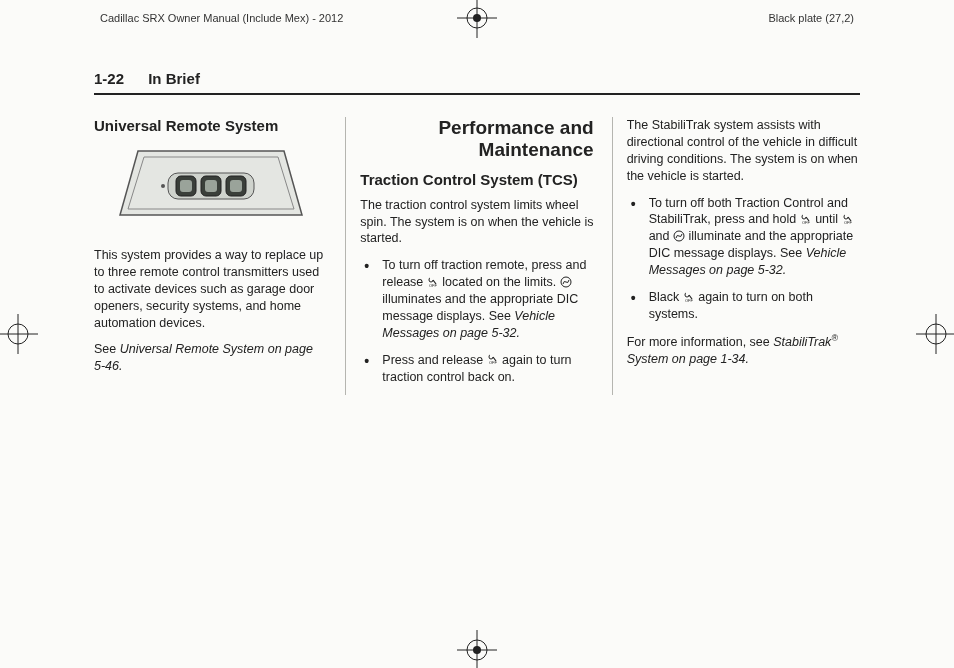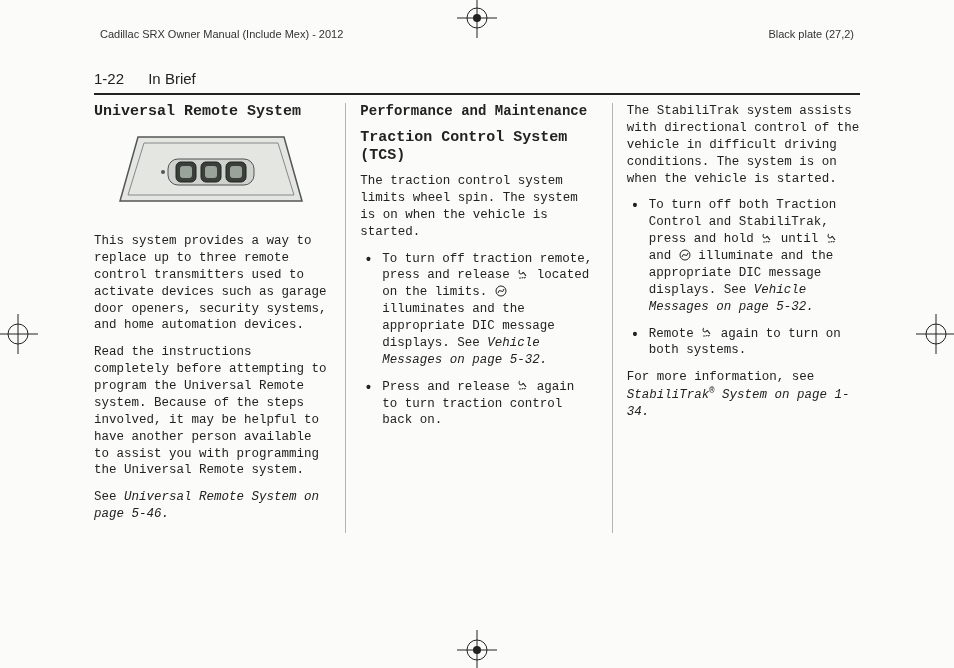--- a/index.html
+++ b/index.html
@@ -26,58 +26,57 @@
     position: absolute;
     top: 50%;
     transform: translateY(-50%);
     width: 40px; height: 40px;
     display: flex; align-items: center; justify-content: center;
   }
   .crop-left { left: -2px; }
   .crop-right { right: -2px; }
   .header {
     position: absolute;
-    top: 28px;
+    top: 12px;
     left: 0;
     width: 100%;
     display: flex;
     justify-content: space-between;
     padding: 0 100px;
     font-size: 11px;
     color: #333;
   }
   .page {
     position: absolute;
     top: 70px;
     left: 94px;
     right: 94px;
   }
   .page-head {
     border-bottom: 2px solid #222;
     padding-bottom: 6px;
-    margin-bottom: 8px;
-    font-weight: normal;
+    margin-bottom: 22px;
+    font-weight: bold;
     font-size: 15px;
   }
   .page-num { margin-right: 20px; }
   .cols {
     display: flex;
     gap: 4px;
-    font-family: Liberation Mono, monospace;
   }
   .col {
     flex: 1;
     padding: 0 14px;
     font-size: 12.5px;
     line-height: 1.35;
   }
   .col:first-child { padding-left: 0; }
   .col:last-child { padding-right: 0; }
   .col + .col { border-left: 1px solid #b5b5b0; }
-  h2.section { font-size: 14px; font-weight: bold; margin-bottom: 10px; line-height:1.15; }
+  h2.section { font-size: 19px; font-weight: bold; margin-bottom: 10px; line-height:1.15;text-align:right; }
   h3.sub { font-size: 15px; font-weight: bold; margin-bottom: 8px; line-height:1.2; }
   h3.sub.first { margin-top: 0; }
   p { margin-bottom: 10px; }
   ul { list-style: none; margin-bottom: 10px; }
   ul li { position: relative; padding-left: 22px; margin-bottom: 10px; }
   ul li::before {
     content: "•";
     position: absolute;
     left: 4px;
     top: 0;
@@ -159,21 +158,20 @@
           <circle cx="47" cy="41" r="2" fill="#555"></circle>
           <rect x="60" y="31" width="20" height="20" rx="5" fill="#3a3f3a" stroke="#222"></rect>
           <rect x="85" y="31" width="20" height="20" rx="5" fill="#3a3f3a" stroke="#222"></rect>
           <rect x="110" y="31" width="20" height="20" rx="5" fill="#3a3f3a" stroke="#222"></rect>
           <rect x="64" y="35" width="12" height="12" rx="3" fill="#9aa39a"></rect>
           <rect x="89" y="35" width="12" height="12" rx="3" fill="#9aa39a"></rect>
           <rect x="114" y="35" width="12" height="12" rx="3" fill="#9aa39a"></rect>
         </svg>
       </div>
       <p>This system provides a way to replace up to three remote control transmitters used to activate devices such as garage door openers, security systems, and home automation devices.</p>
-      <p>Read the instructions completely before attempting to program the Universal Remote system. Because of the steps involved, it may be helpful to have another person available to assist you with programming the Universal Remote system.</p>
       <p>
         <span>See </span><span class="italic">Universal Remote System on page 5-46.</span>
       </p>
     </div>
 
     <div class="col">
       <h2 class="section">Performance and Maintenance</h2>
       <h3 class="sub">Traction Control System (TCS)</h3>
       <p>The traction control system limits wheel spin. The system is on when the vehicle is started.</p>
       <ul>
@@ -208,21 +206,21 @@
               </svg></span><span> until </span><span class="glyph"><svg viewBox="0 0 12 12">
                 <path d="M3 2 Q2 2 2 4 Q2 6 4 6 Q6 6 6 4" fill="none" stroke="#222" stroke-width="1"></path>
                 <path d="M6 4 L9 8" stroke="#222" stroke-width="1.2"></path>
                 <text x="2" y="11" font-size="4" fill="#222">OFF</text>
               </svg></span><span> and </span><span class="glyph"><svg viewBox="0 0 12 12">
                 <circle cx="6" cy="6" r="5" fill="none" stroke="#222" stroke-width="1"></circle>
                 <path d="M3 8 Q4 4 6 6 Q8 8 9 4" fill="none" stroke="#222" stroke-width="1"></path>
               </svg></span><span> illuminate and the appropriate DIC message displays. See </span><span class="italic">Vehicle Messages on page 5-32.</span>
         </li>
         <li>
-          <span>Remote </span><span class="glyph"><svg viewBox="0 0 12 12">
+          <span>Black </span><span class="glyph"><svg viewBox="0 0 12 12">
                 <path d="M3 2 Q2 2 2 4 Q2 6 4 6 Q6 6 6 4" fill="none" stroke="#222" stroke-width="1"></path>
                 <path d="M6 4 L9 8" stroke="#222" stroke-width="1.2"></path>
                 <text x="2" y="11" font-size="4" fill="#222">OFF</text>
               </svg></span><span> again to turn on both systems.</span>
         </li>
       </ul>
       <p>
         <span>For more information, see </span><span class="italic"><span>StabiliTrak</span><sup>®</sup><span> System on page 1-34.</span></span>
       </p>
     </div>

